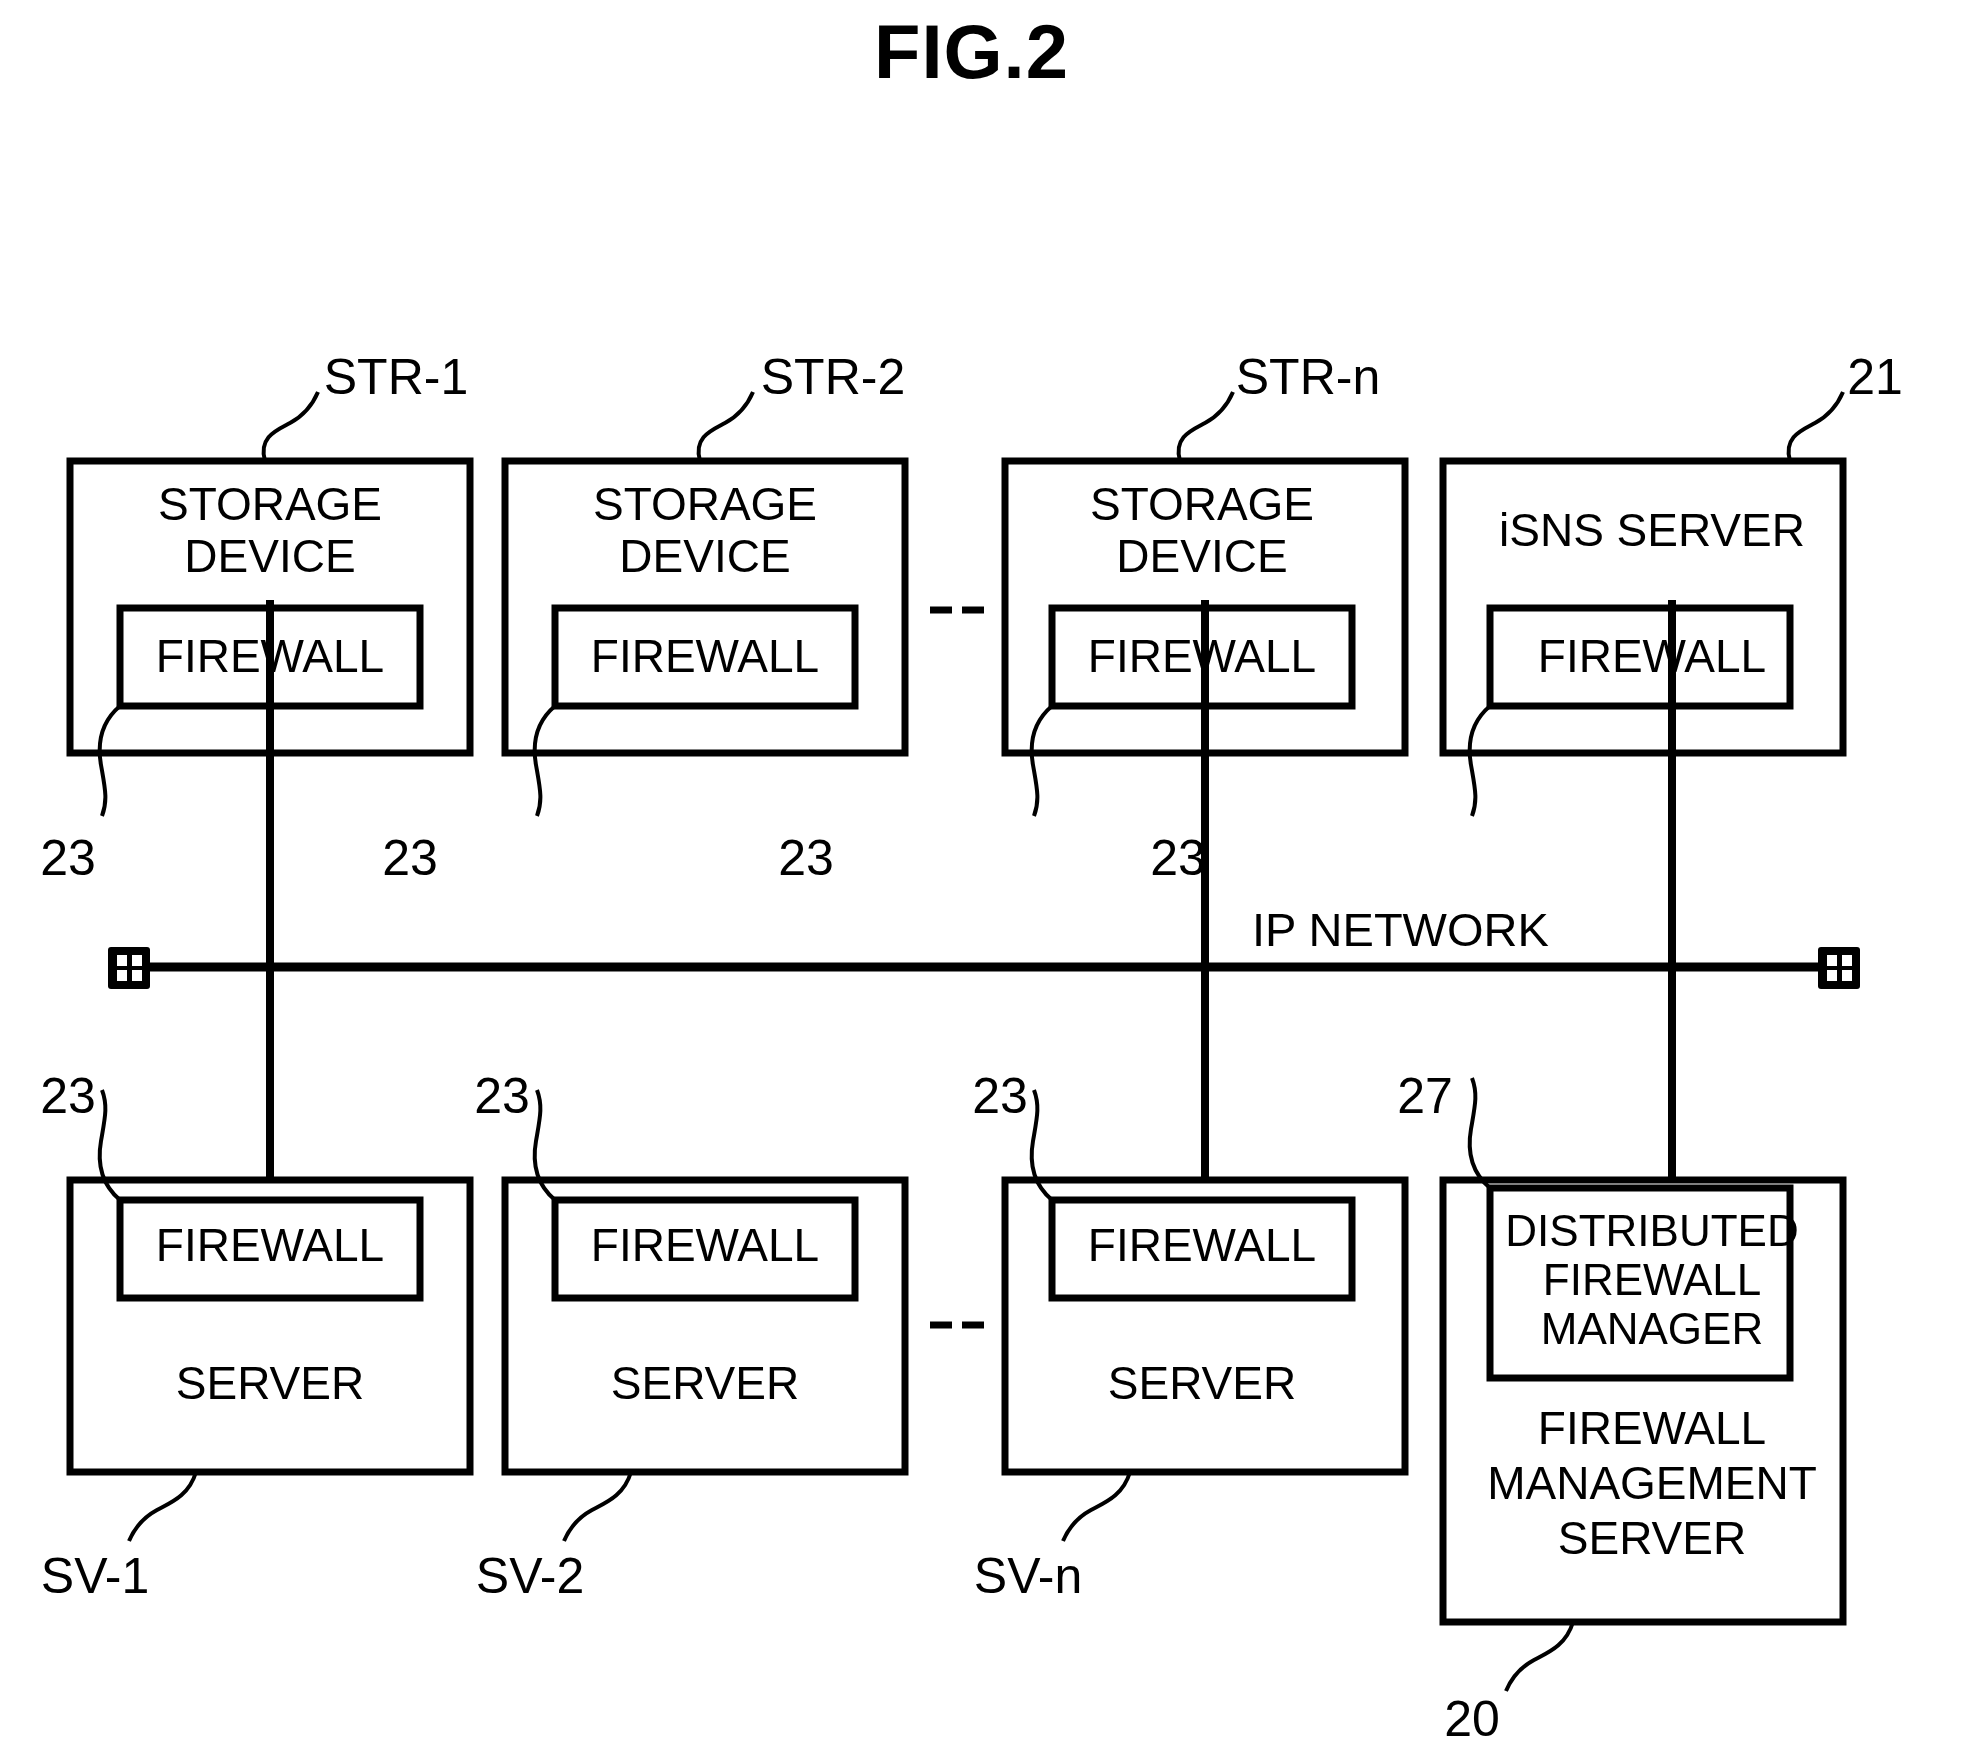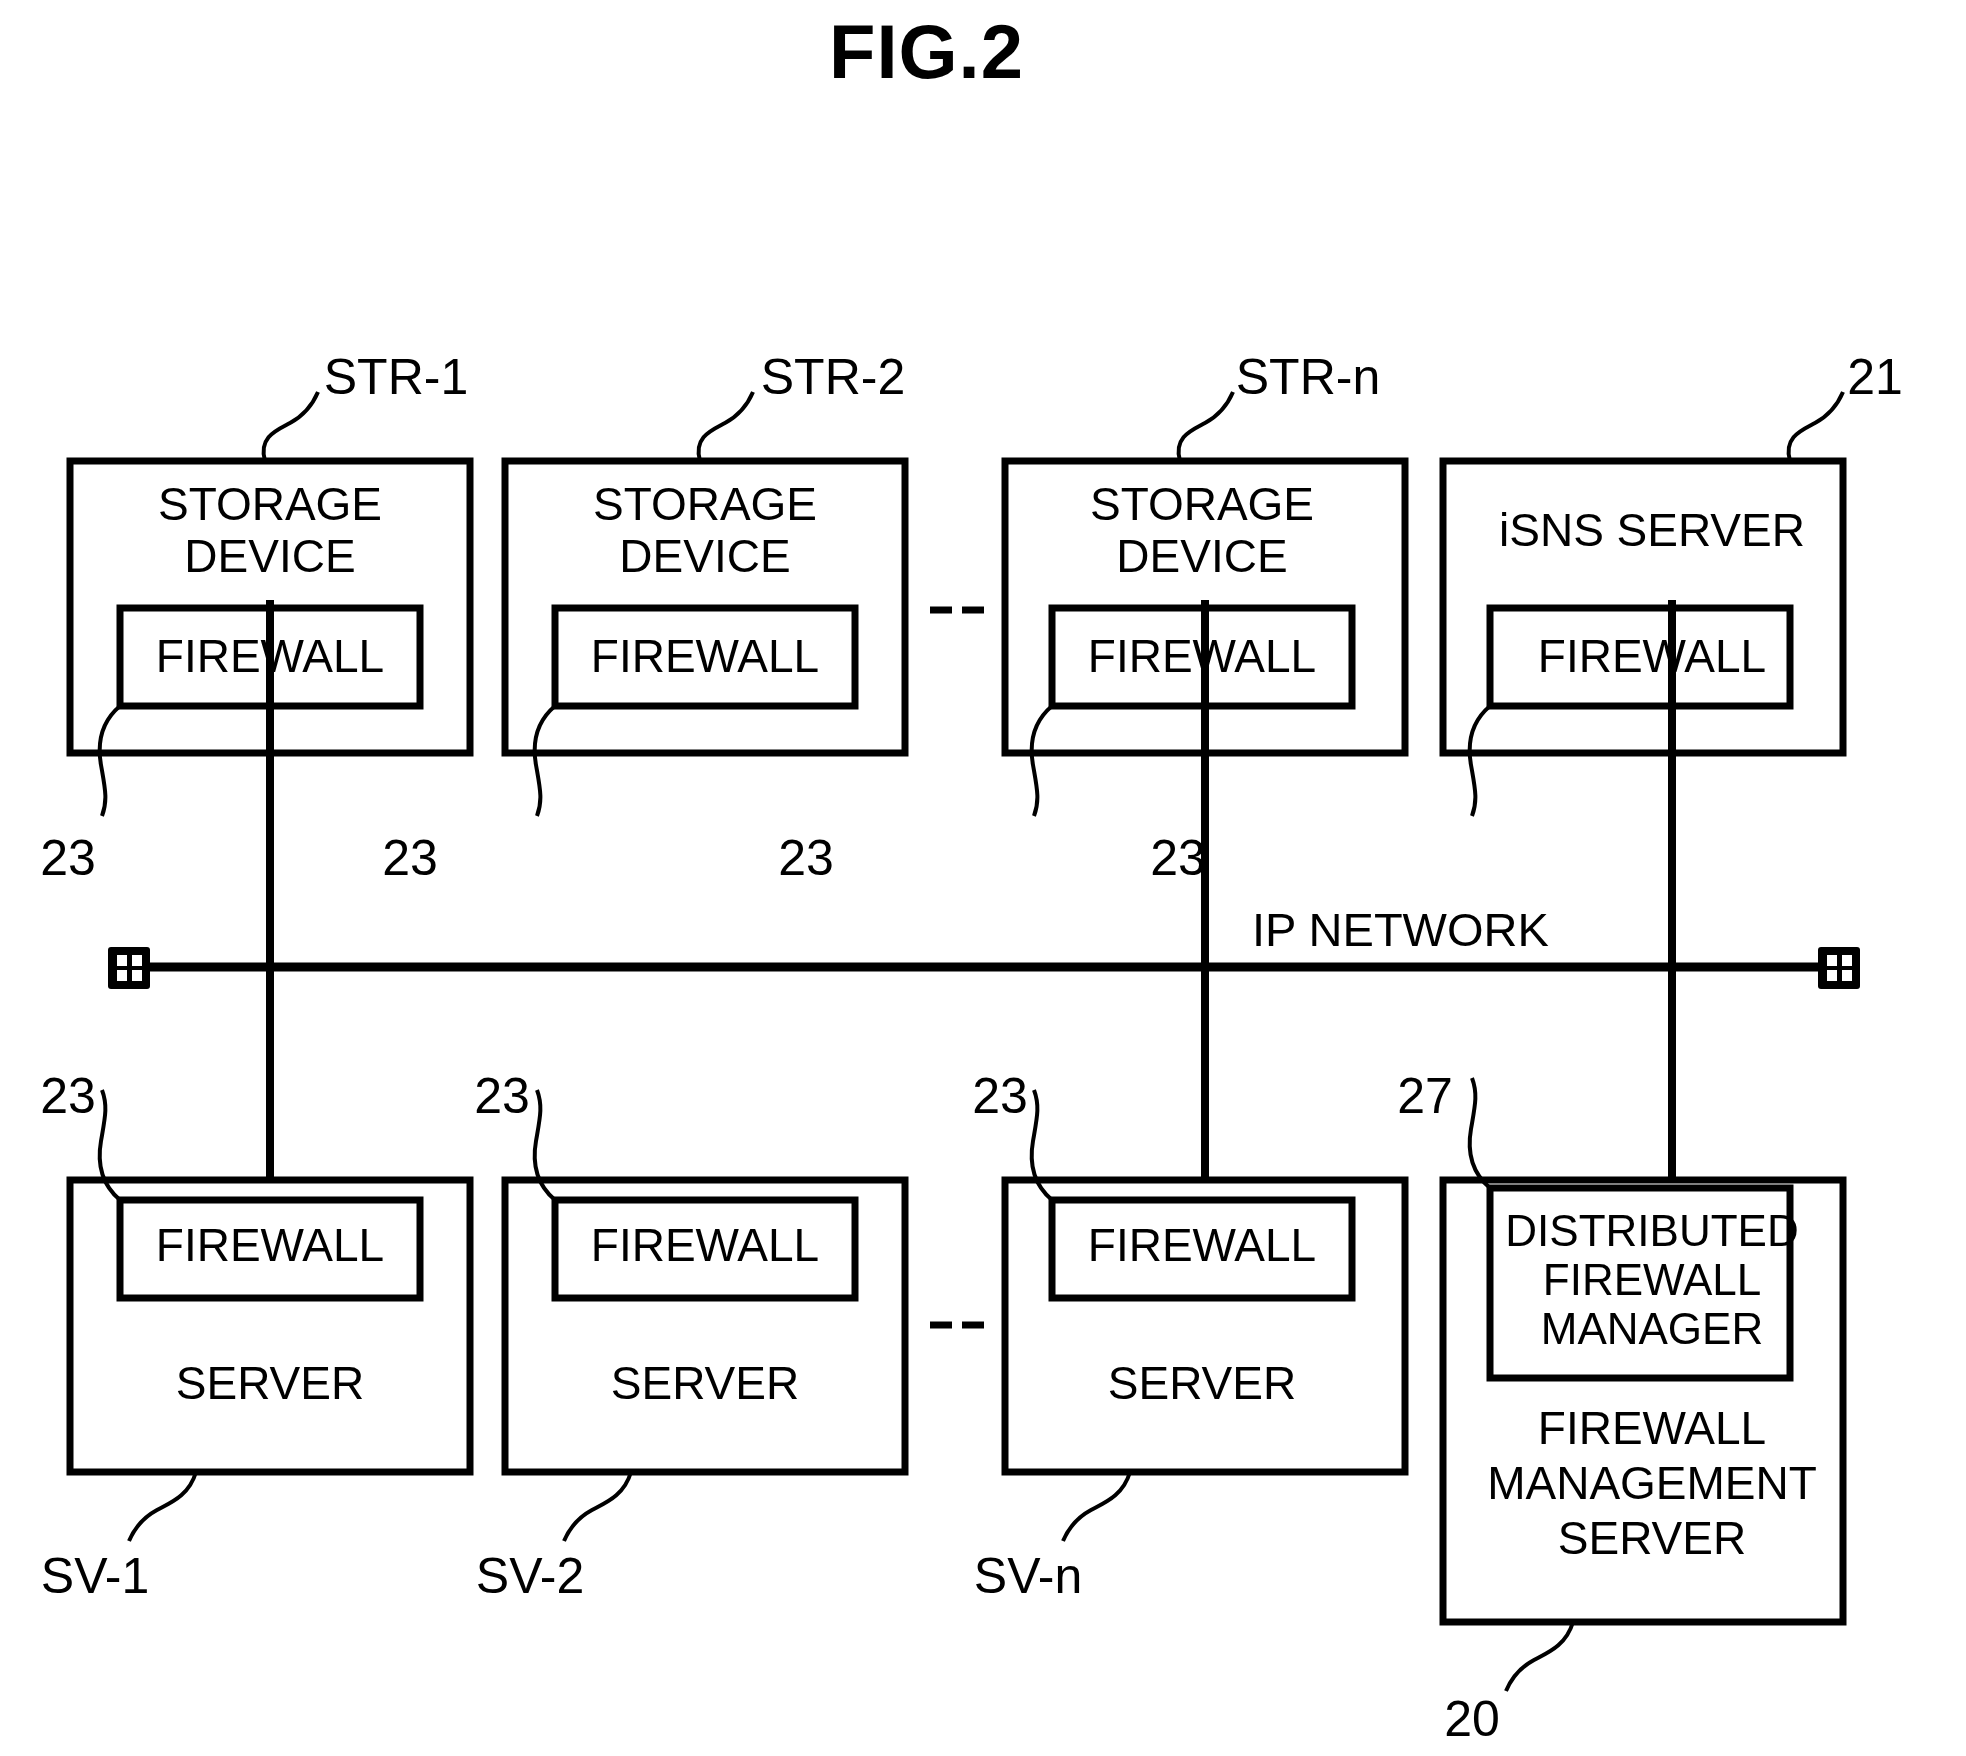--- a/index.html
+++ b/index.html
@@ -24,20 +24,21 @@
   .fig-title {
     position: absolute;
     left: 0;
     top: 8px;
     width: 1853px;
     text-align: center;
     font-size: 76px;
     font-weight: bold;
     letter-spacing: 1px;
     font-family: "Liberation Sans", sans-serif;
+    padding-left: 45px;
   }
   svg.diagram {
     position: absolute;
     left: 0;
     top: 0;
     width: 1966px;
     height: 1756px;
   }
   .boxtext {
     font-family: "Liberation Sans", sans-serif;

